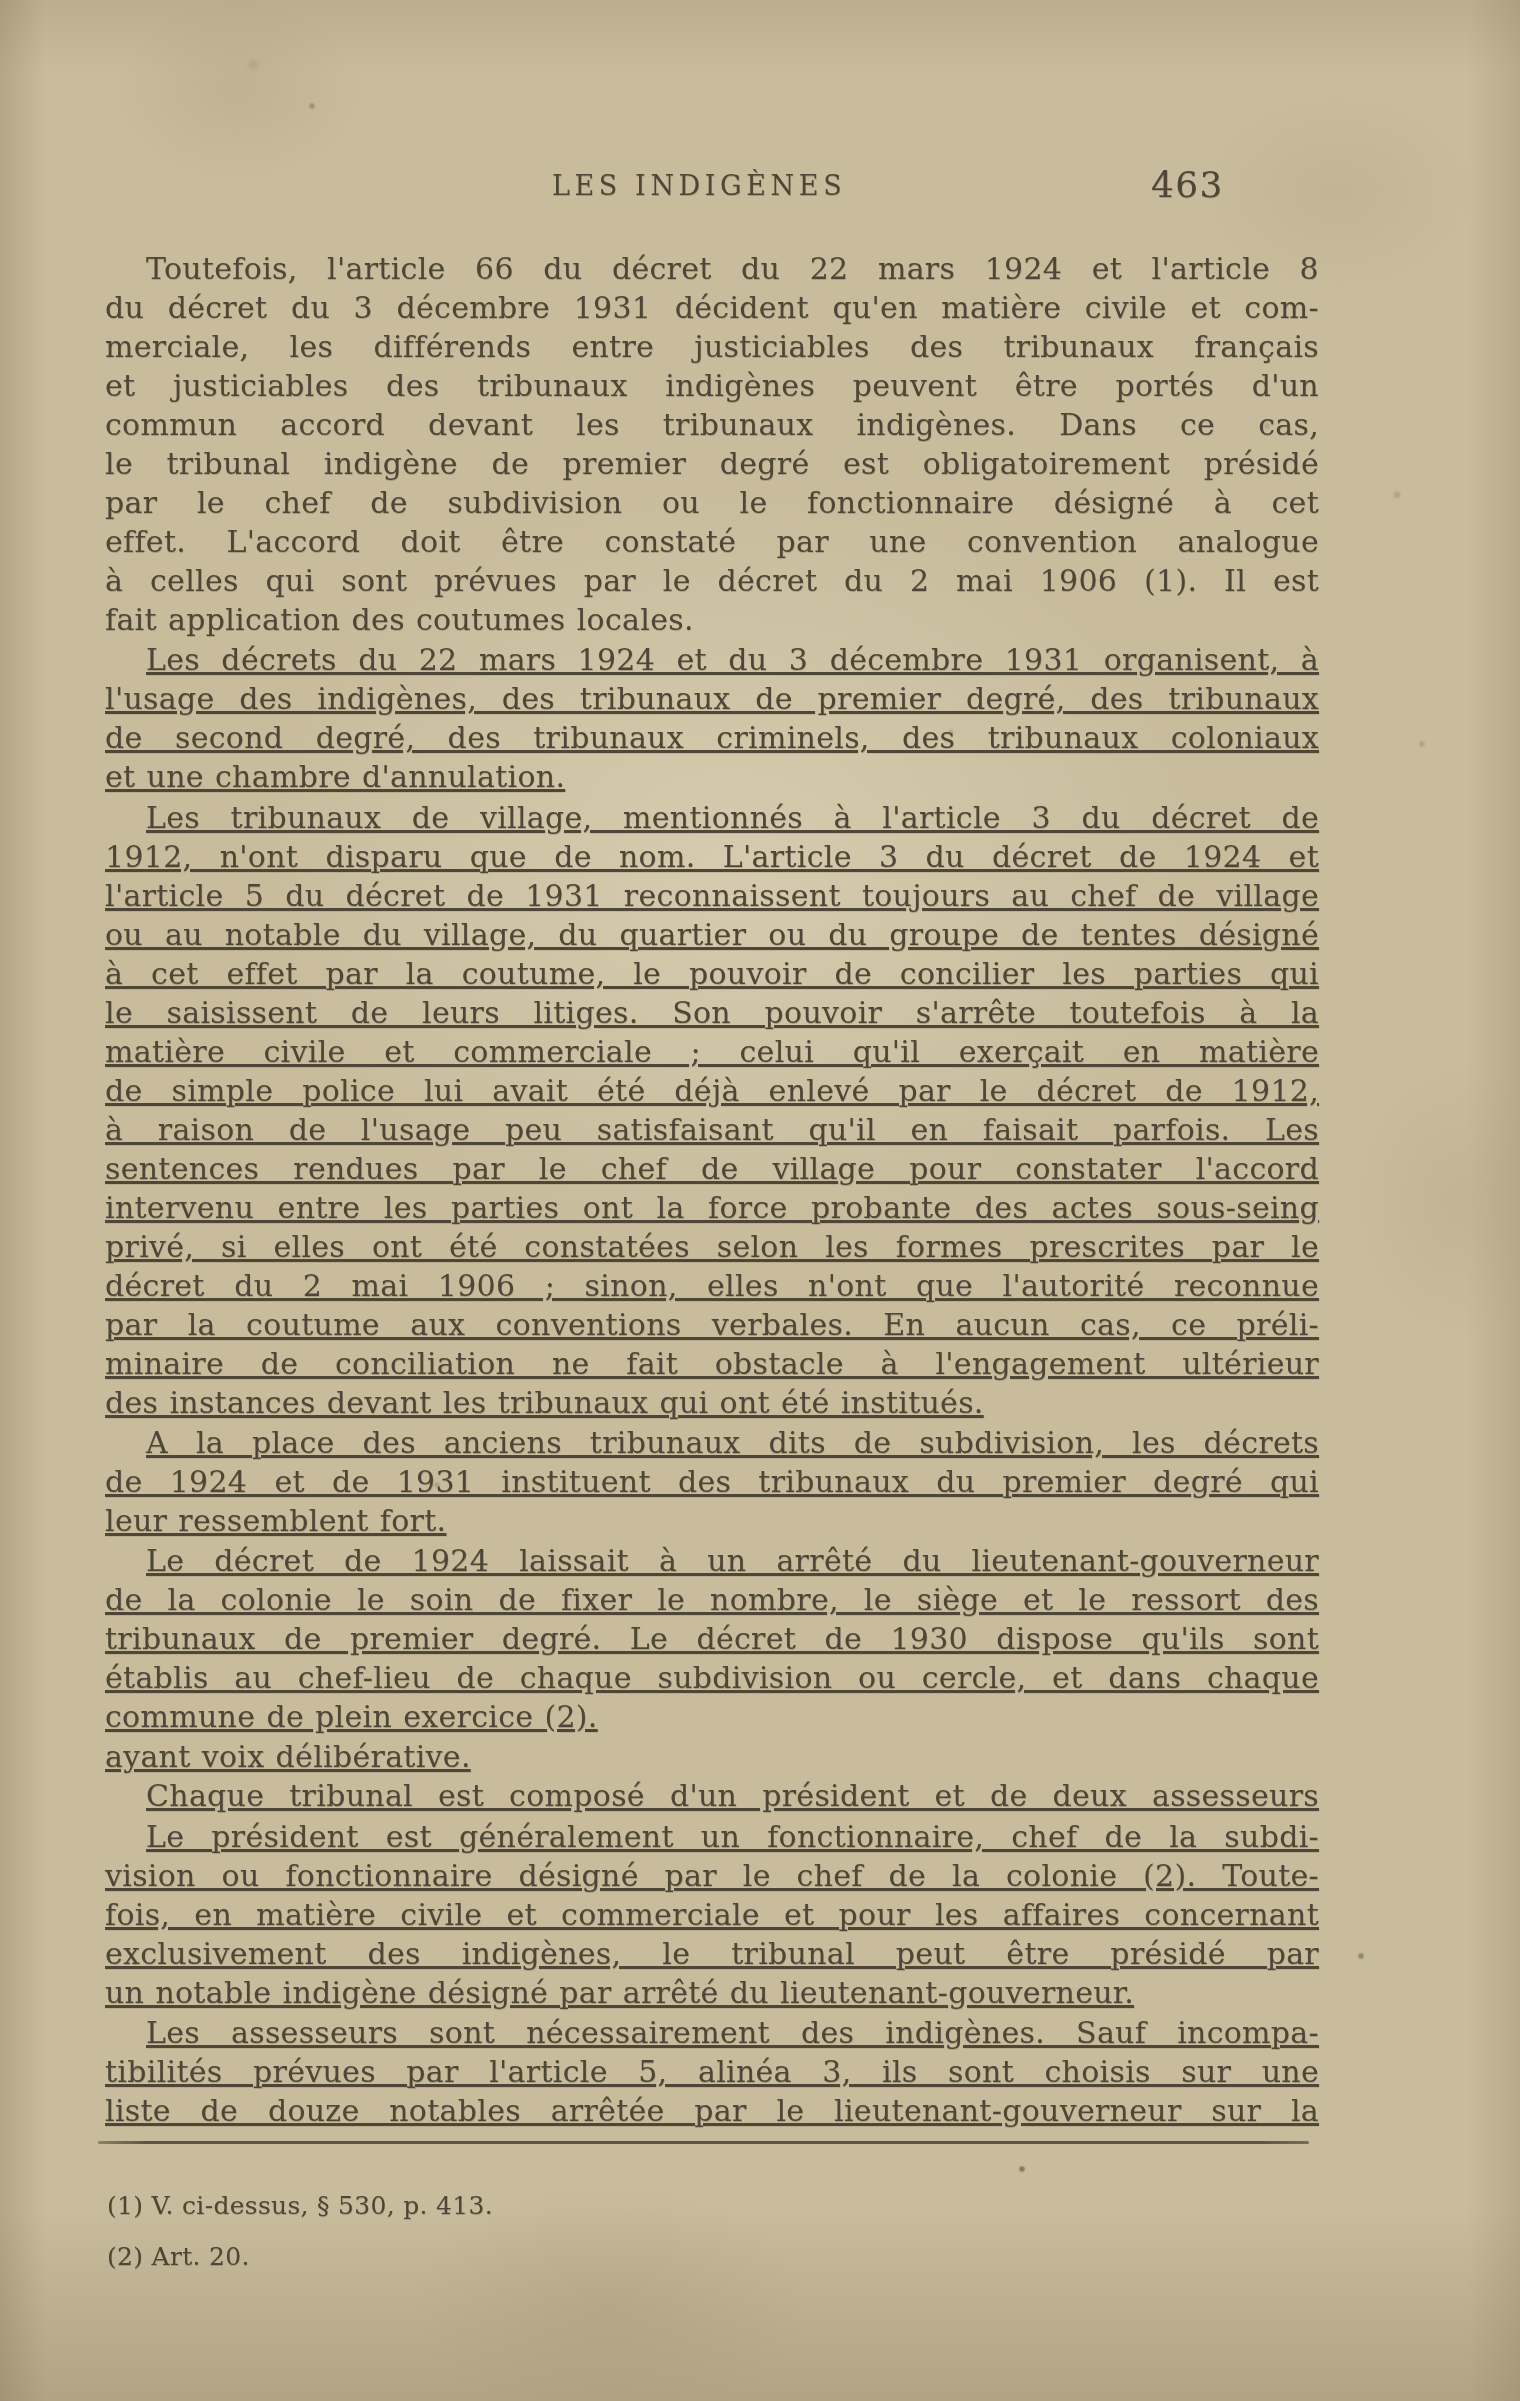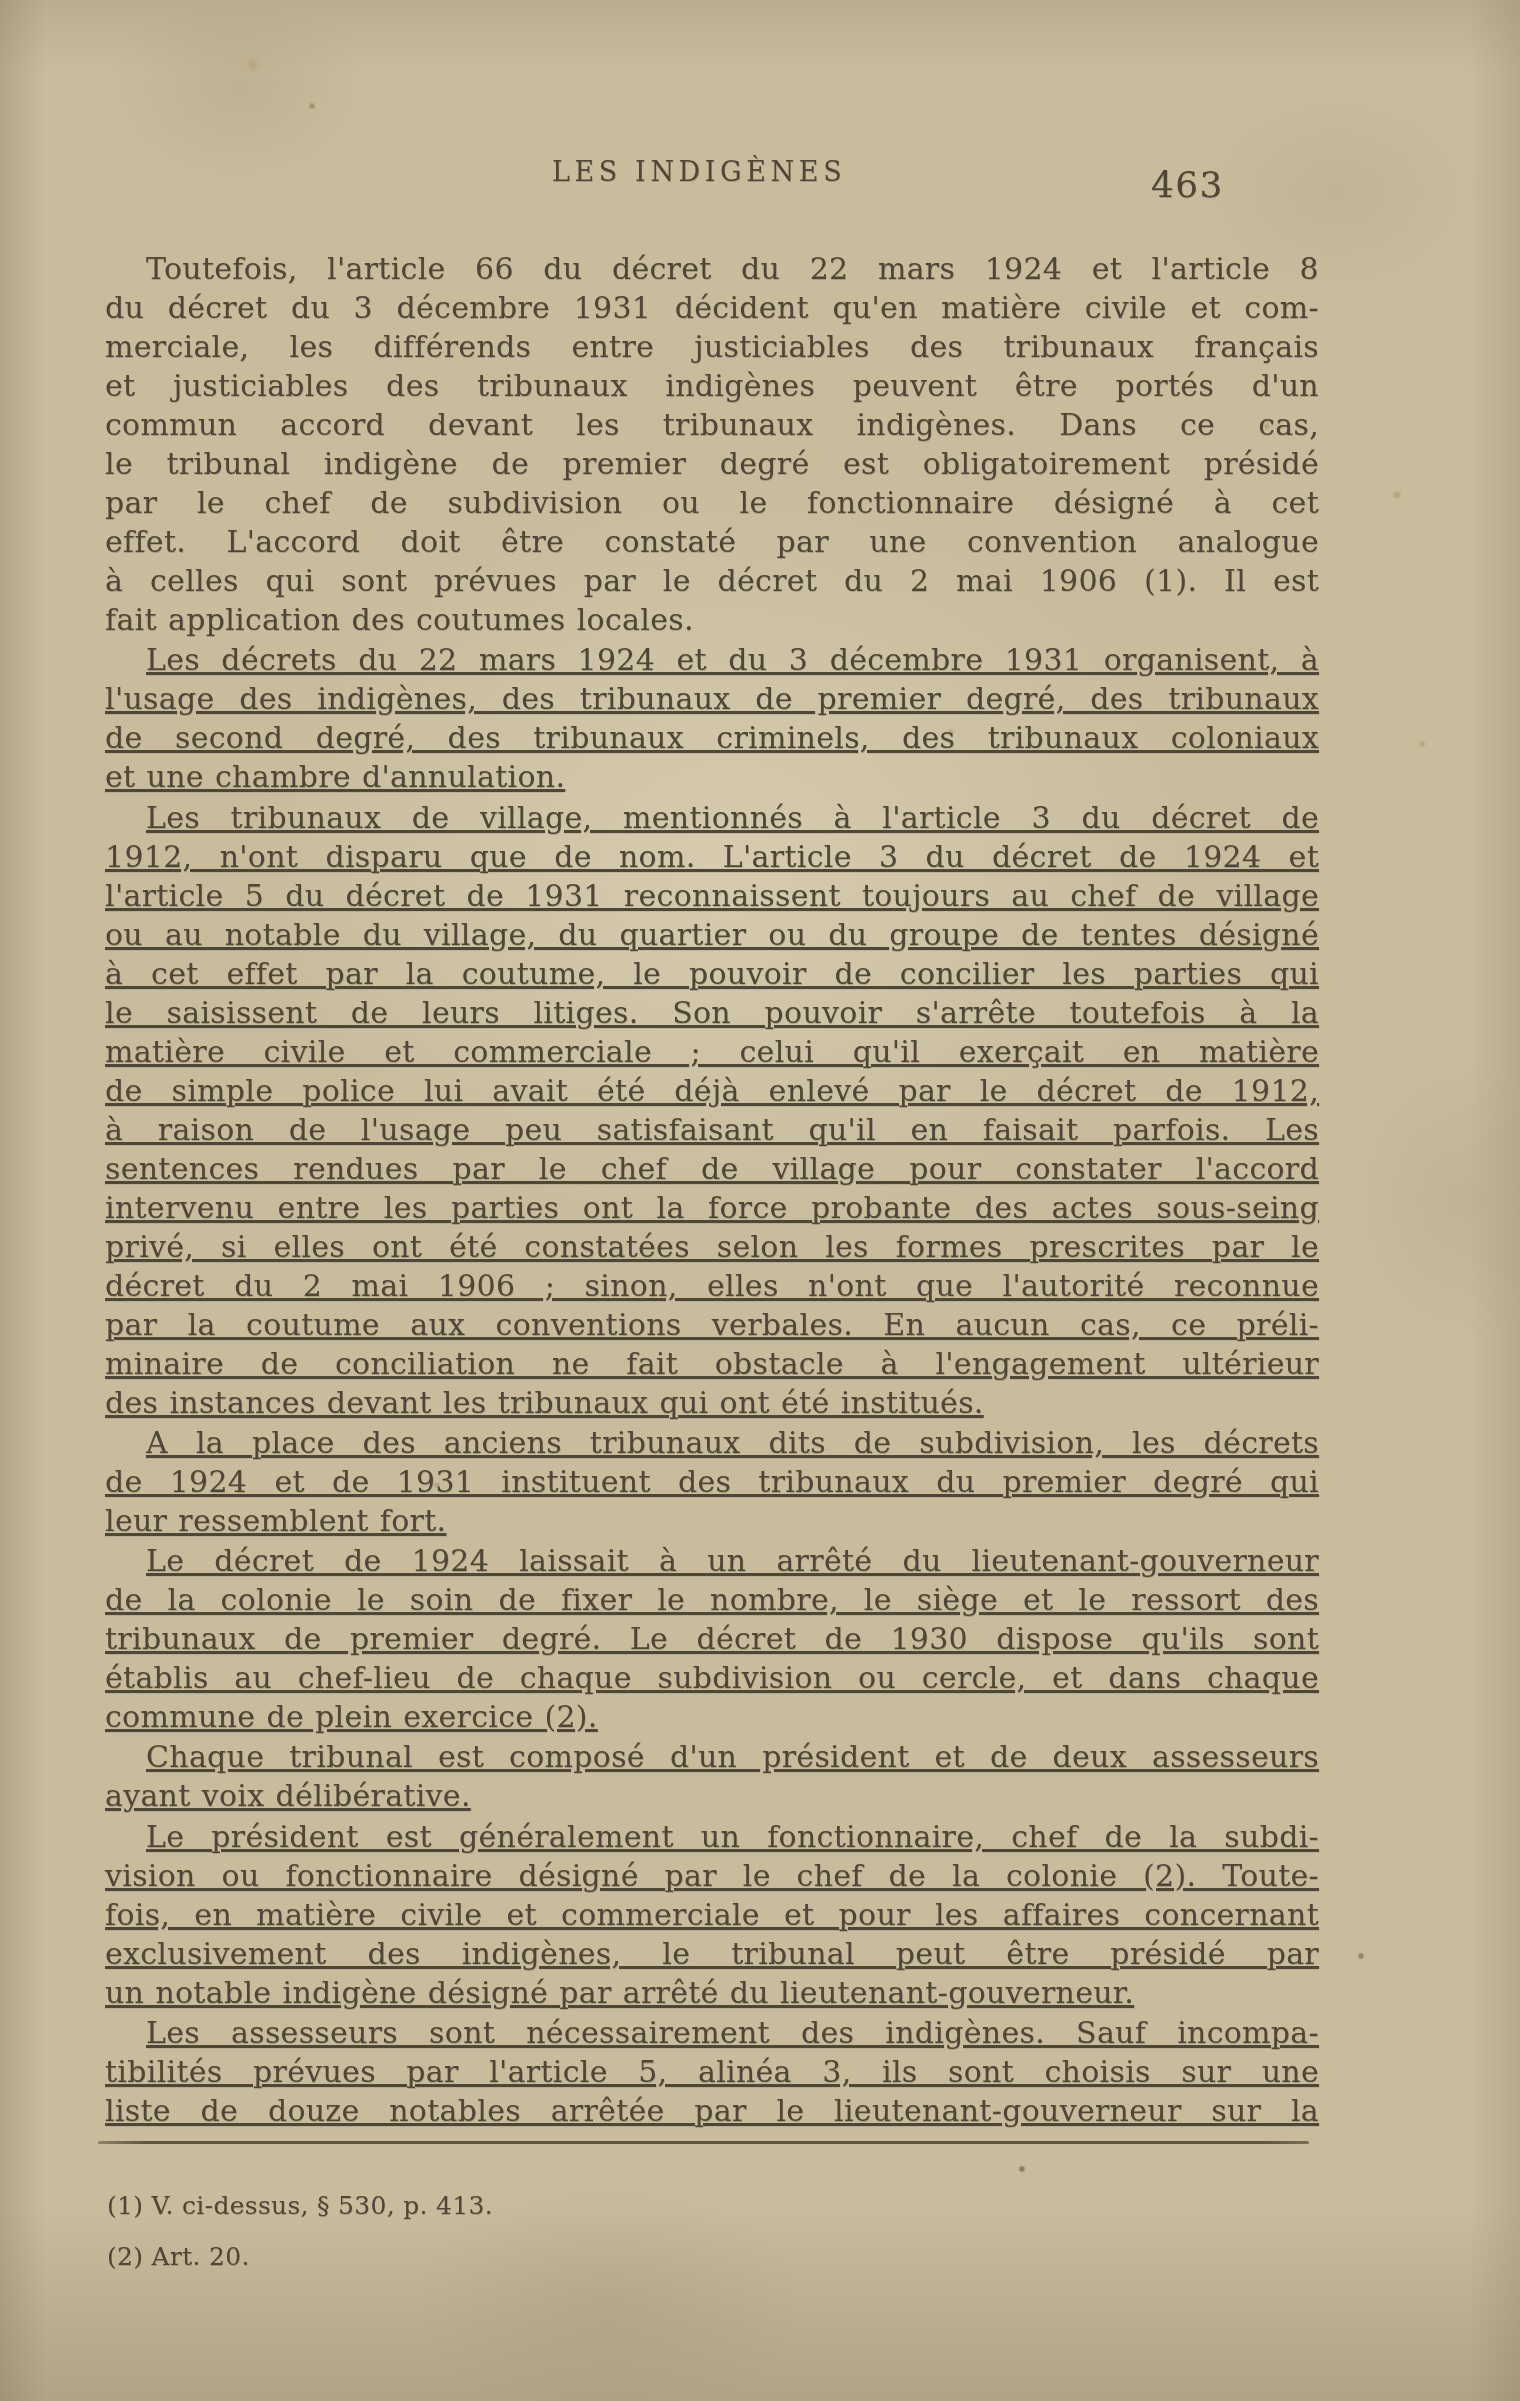--- a/index.html
+++ b/index.html
@@ -38,21 +38,21 @@
       1395px 493px 2px 1.3px rgba(130,104,64,0.28),
       1420px 742px 1.3px 0.7px rgba(130,104,64,0.30),
       435px 1483px 1.3px 0.7px rgba(122,96,58,0.28),
       1020px 2167px 1.3px 0.7px rgba(90,76,50,0.60),
       135px 2066px 1.3px 0.7px rgba(122,96,58,0.30),
       949px 730px 1.3px 0.7px rgba(130,104,64,0.25),
       1359px 1954px 1.3px 0.7px rgba(90,76,50,0.50);
     pointer-events:none;
   }
   .running-header{
-    position:absolute;top:156px;left:552px;
+    position:absolute;top:170px;left:552px;
     font-size:27px;letter-spacing:4.6px;
     color:var(--ink);
     text-shadow:0.4px 0.5px 0 rgba(70,60,42,0.28);
     white-space:nowrap;
   }
   .page-number{
     position:absolute;top:164px;left:1151px;
     font-size:36px;letter-spacing:1.3px;
     color:var(--ink);
     text-shadow:0.4px 0.5px 0 rgba(70,60,42,0.28);
@@ -138,22 +138,22 @@
         <div class="line no-just">leur ressemblent fort.</div>
       </div>
       <div class="paragraph">
         <div class="line indent">Le décret de 1924 laissait à un arrêté du lieutenant-gouverneur</div>
         <div class="line">de la colonie le soin de fixer le nombre, le siège et le ressort des</div>
         <div class="line">tribunaux de premier degré. Le décret de 1930 dispose qu'ils sont</div>
         <div class="line">établis au chef-lieu de chaque subdivision ou cercle, et dans chaque</div>
         <div class="line no-just">commune de plein exercice (2).</div>
       </div>
       <div class="paragraph">
+        <div class="line no-just">ayant voix délibérative.</div>
         <div class="line indent">Chaque tribunal est composé d'un président et de deux assesseurs</div>
-        <div class="line no-just">ayant voix délibérative.</div>
       </div>
       <div class="paragraph">
         <div class="line indent">Le président est généralement un fonctionnaire, chef de la subdi-</div>
         <div class="line">vision ou fonctionnaire désigné par le chef de la colonie (2). Toute-</div>
         <div class="line">fois, en matière civile et commerciale et pour les affaires concernant</div>
         <div class="line">exclusivement des indigènes, le tribunal peut être présidé par</div>
         <div class="line no-just">un notable indigène désigné par arrêté du lieutenant-gouverneur.</div>
       </div>
       <div class="paragraph">
         <div class="line indent">Les assesseurs sont nécessairement des indigènes. Sauf incompa-</div>

